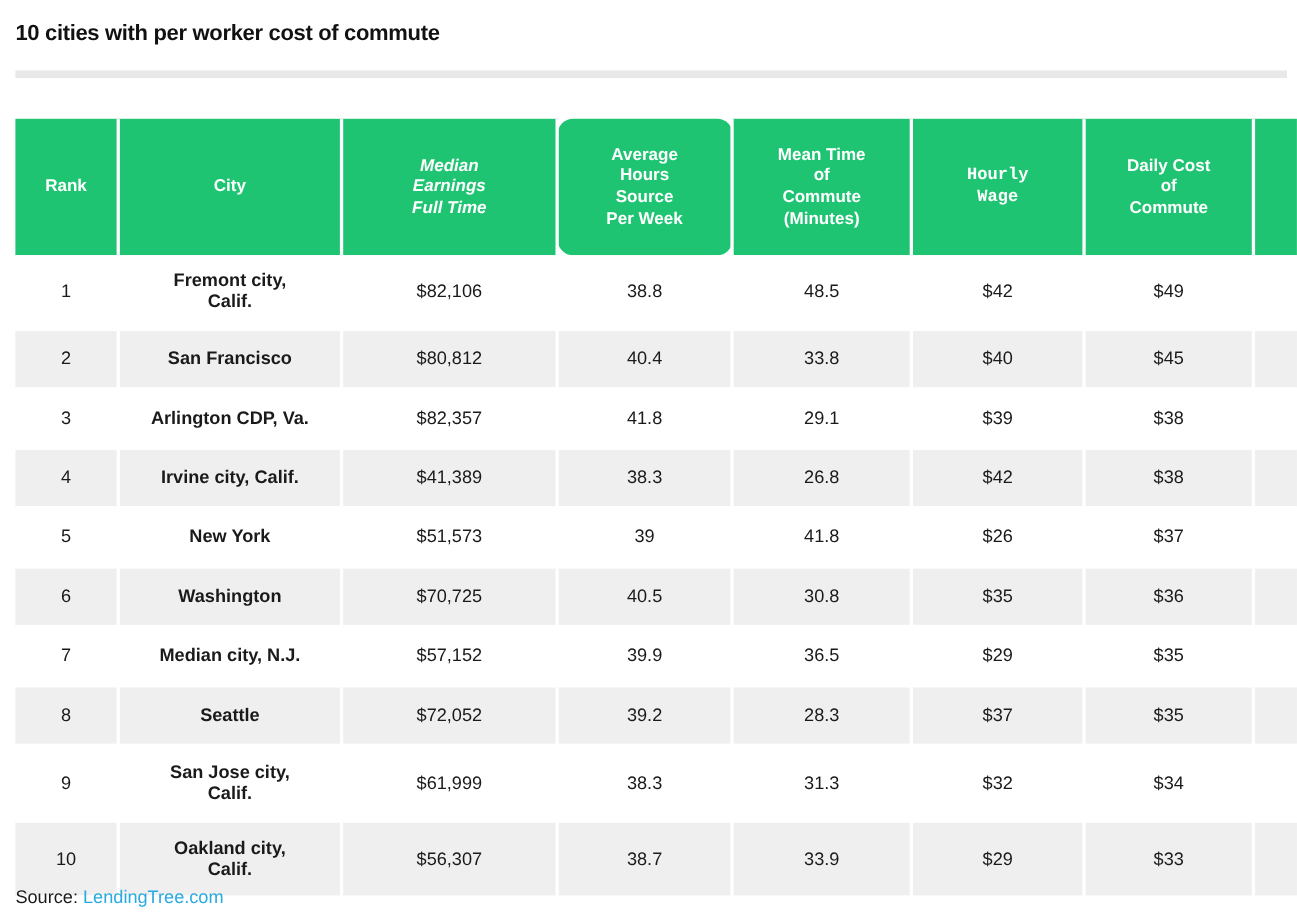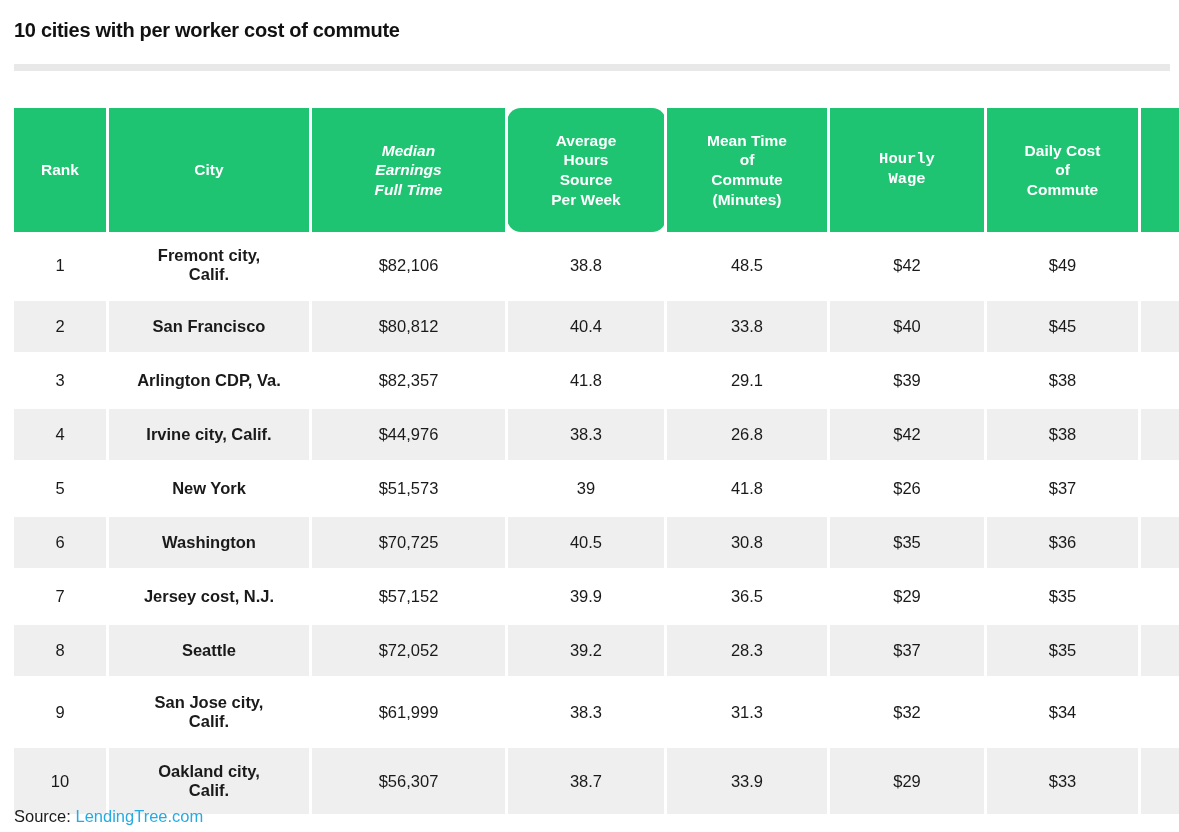--- a/index.html
+++ b/index.html
@@ -195,21 +195,21 @@
         <td>$39</td>
         <td>$38</td>
         <td>$9,938</td>
       </tr>
 
       <tr class="row-even">
         <td>4</td>
         <td class="city-cell">
           <div>Irvine city, Calif.</div>
         </td>
-        <td>$44,976</td>
+        <td>$41,389</td>
         <td>38.3</td>
         <td>26.8</td>
         <td>$42</td>
         <td>$38</td>
         <td>$9,818</td>
       </tr>
 
       <tr class="row-odd">
         <td>5</td>
         <td class="city-cell">
@@ -232,21 +232,21 @@
         <td>40.5</td>
         <td>30.8</td>
         <td>$35</td>
         <td>$36</td>
         <td>$9,323</td>
       </tr>
 
       <tr class="row-odd">
         <td>7</td>
         <td class="city-cell">
-          <div>Jersey cost, N.J.</div>
+          <div>Median city, N.J.</div>
         </td>
         <td>$57,152</td>
         <td>39.9</td>
         <td>36.5</td>
         <td>$29</td>
         <td>$35</td>
         <td>$9,062</td>
       </tr>
 
       <tr class="row-even">

